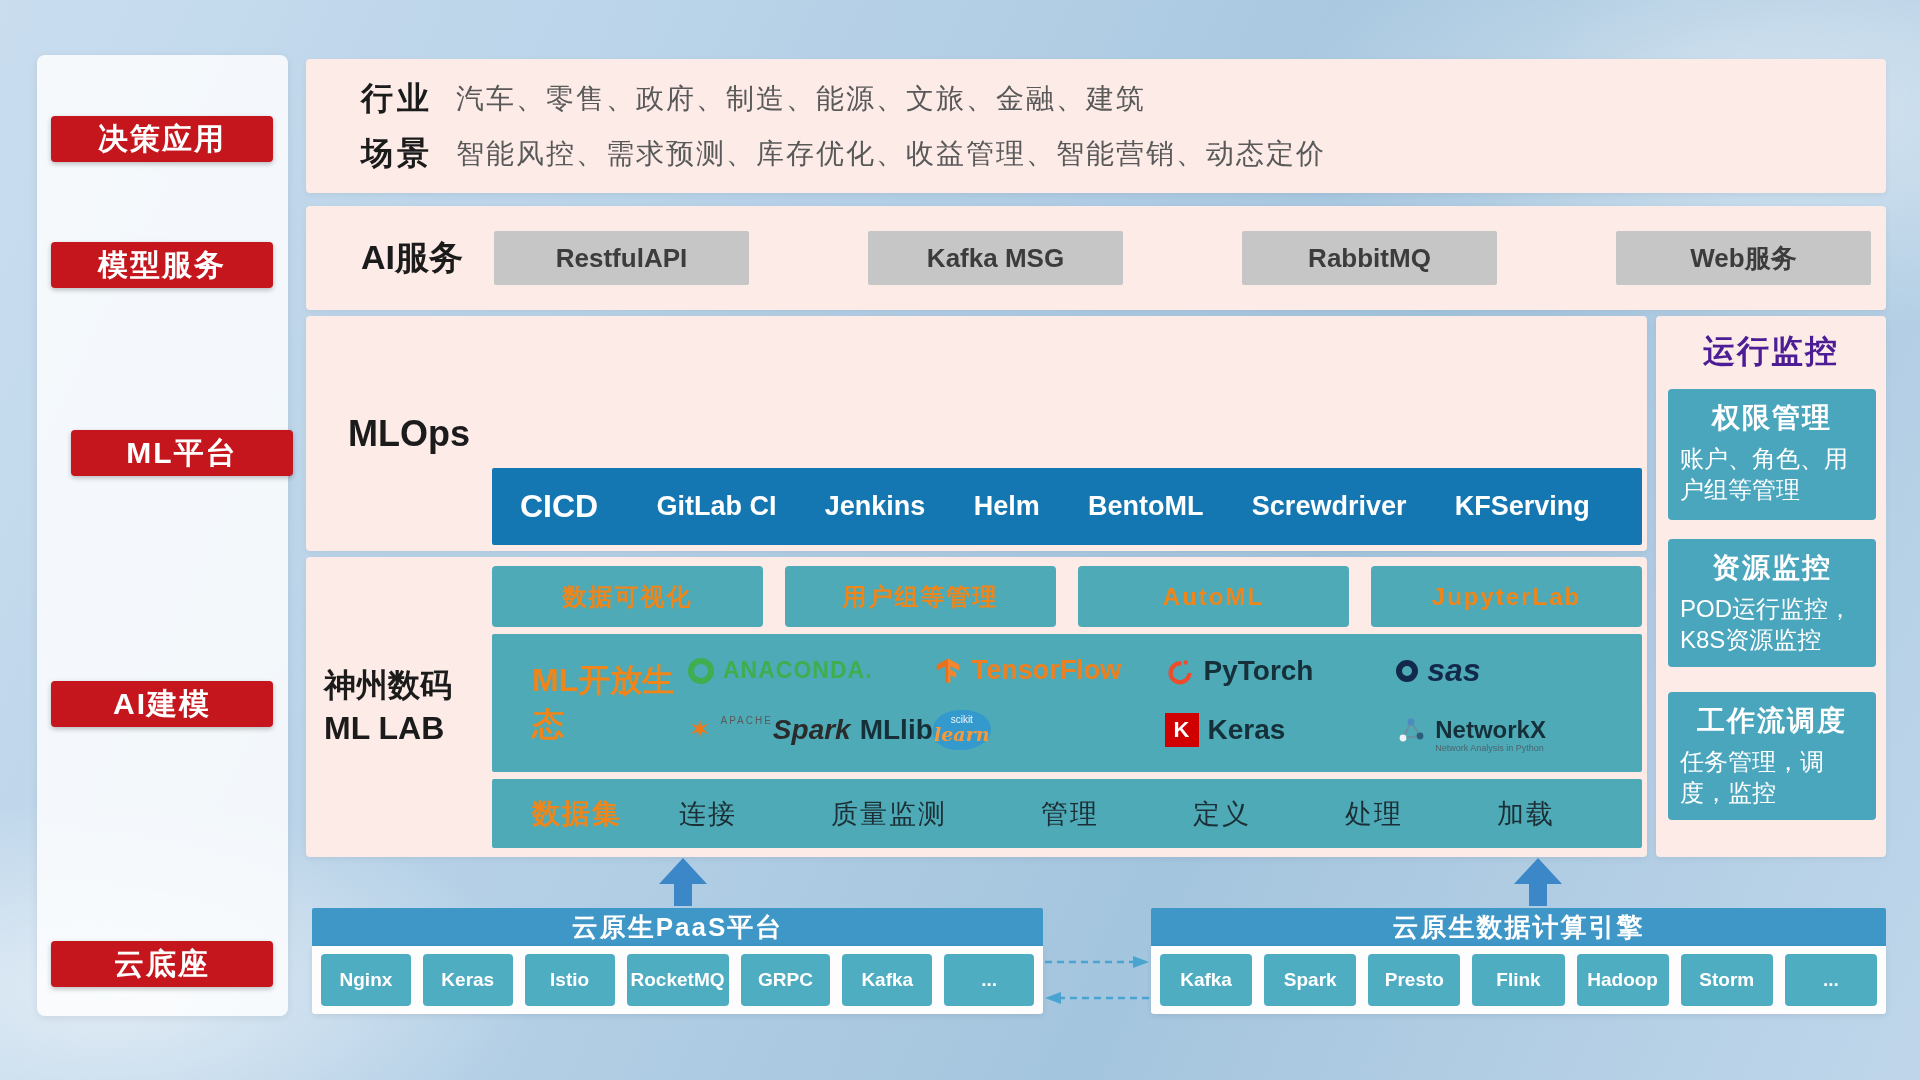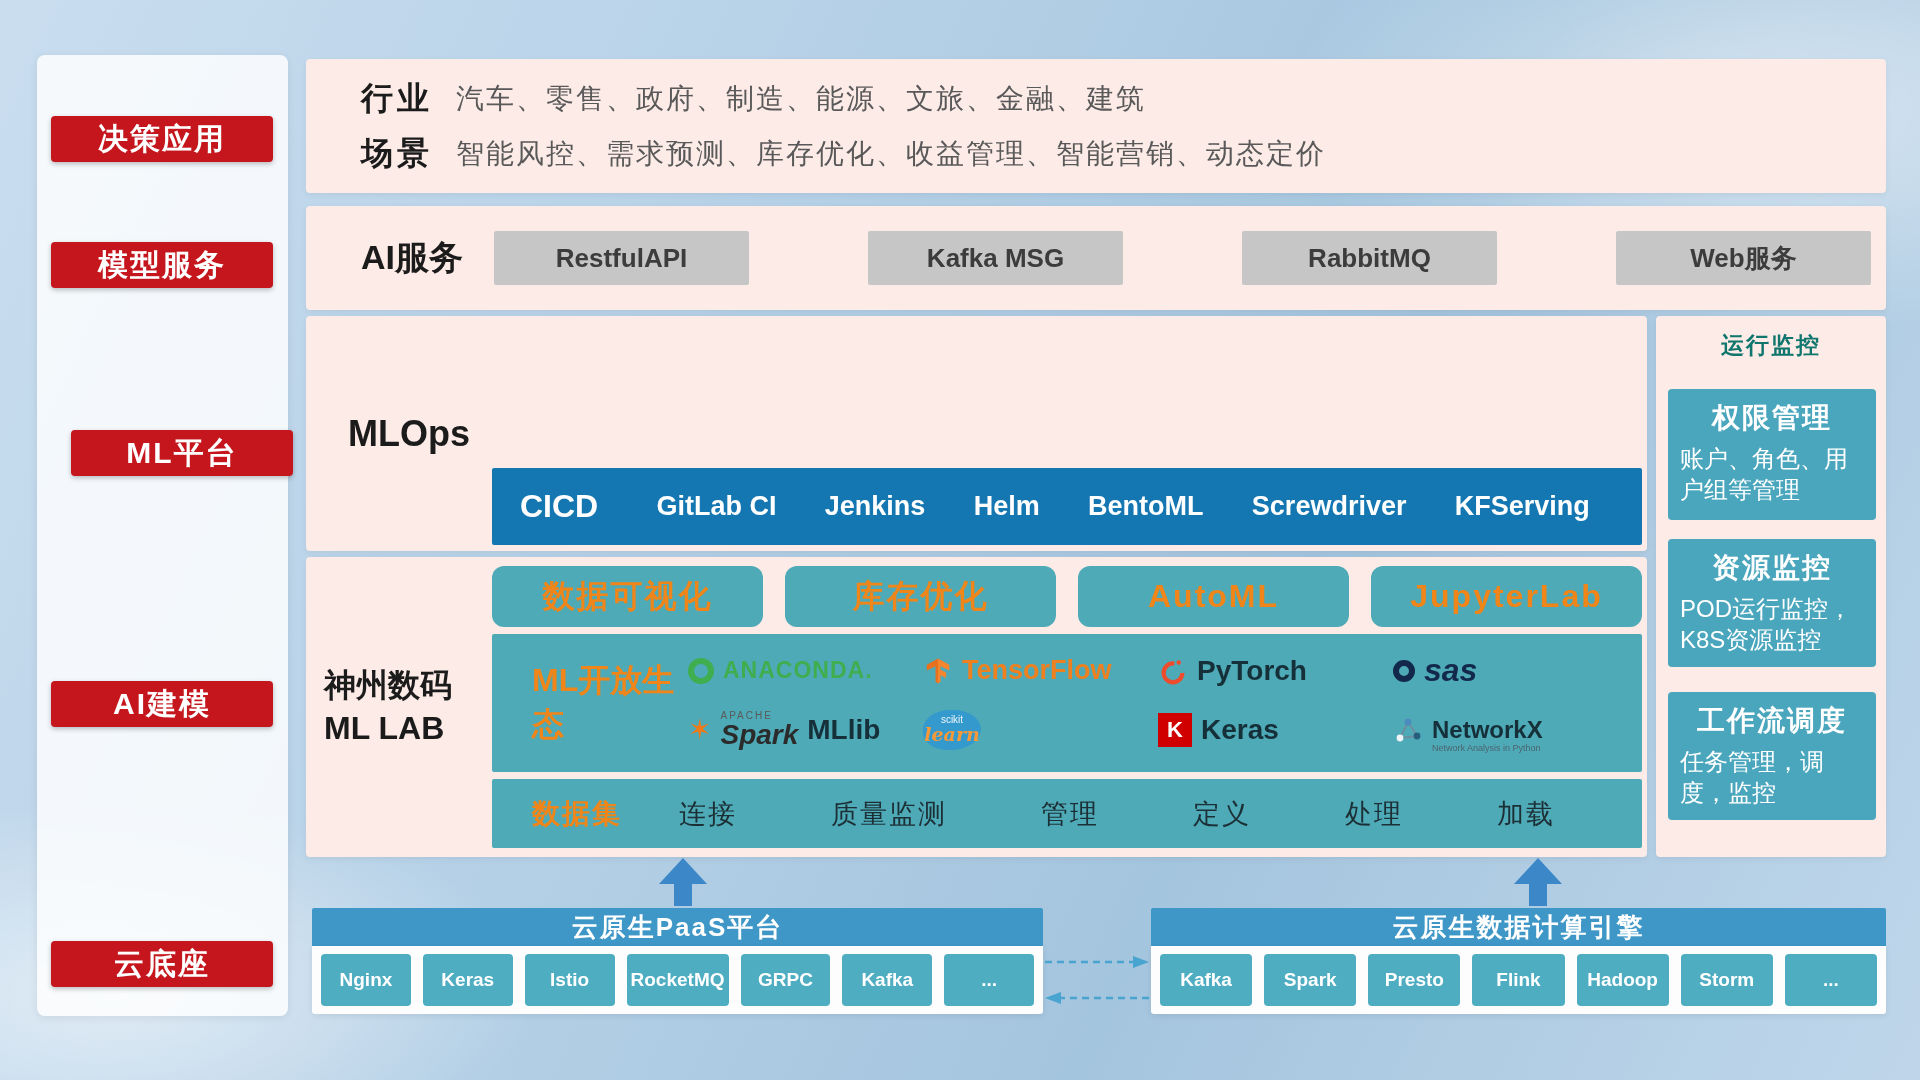--- a/index.html
+++ b/index.html
@@ -60,56 +60,56 @@
     border-radius:2px; color:#fff; display:flex; align-items:center; padding:0 28px; }
   .cicd-label { font-size:32px; font-weight:bold; margin-right:34px; }
   .cicd-tools { flex:1; display:flex; justify-content:space-around; align-items:center; }
   .cicd-tool { font-size:27px; font-weight:bold; }
   
   .mllab-band { left:306px; top:557px; width:1341px; height:300px; }
   .mllab-label { position:absolute; left:18px; top:0; width:168px; height:100%;
     display:flex; flex-direction:column; justify-content:center;
     font-size:32px; font-weight:bold; color:#1b1b1b; line-height:1.35; }
   .feature-row { position:absolute; left:186px; top:9px; width:1150px; height:61px; display:flex; gap:22px; }
-  .teal-btn { flex:1; background:#4daab6; border-radius:12px; display:flex; align-items:center; justify-content:center;
-    font-size:32px; font-weight:bold; color:#f08519; letter-spacing:2px; }
+  .teal-btn { flex:1; background:#4daab6; border-radius:4px; display:flex; align-items:center; justify-content:center;
+    font-size:24px; font-weight:bold; color:#f08519; letter-spacing:2px; }
   .eco-box { position:absolute; left:186px; top:77px; width:1150px; height:138px; background:#4daab6;
     border-radius:2px; display:flex; align-items:center; }
   .eco-label { width:196px; padding-left:40px; font-size:32px; font-weight:bold; color:#f08519; }
   .eco-grid { flex:1; display:grid; grid-template-columns:repeat(4,1fr); row-gap:16px; align-items:center;
     justify-items:start; padding-right:14px; }
   .logo { display:flex; align-items:center; gap:9px; color:#16303a; white-space:nowrap; }
   .ring { display:inline-block; width:26px; height:26px; border:6px solid #3eae4f; border-radius:50%; }
   .t-anaconda { font-size:23px; font-weight:bold; color:#3eae4f; letter-spacing:1px; }
   .t-tf { font-size:27px; font-weight:bold; color:#ef8020; }
   .t-dark { font-size:28px; font-weight:bold; color:#16303a; }
   .t-sas { font-size:32px; font-weight:bold; font-style:italic; color:#13294b; }
   .ring-sas { display:inline-block; width:22px; height:22px; border:6px solid #13294b; border-radius:50%; }
-  .spark-stack { display:flex; flex-direction:column; line-height:1; }
+  .spark-stack { display:flex; line-height:1; }
   .spark-prefix { font-size:10px; color:#5a5a5a; letter-spacing:2px; }
   .spark-name { font-size:28px; font-weight:bold; font-style:italic; color:#2b2b2b; }
   .spark-star { color:#ef7a1a; font-size:28px; font-weight:bold; }
   .skl-blob { width:58px; height:40px; background:#3499cd; border-radius:50% 50% 55% 45%;
     display:flex; flex-direction:column; align-items:center; justify-content:center; line-height:1; }
   .skl-small { font-size:10px; color:#eef6fb; }
   .skl-main { font-size:19px; font-weight:bold; font-style:italic; color:#f89939; font-family:"DejaVu Serif", serif; }
   .keras-sq { width:34px; height:34px; background:#d10000; color:#fff; font-size:22px; font-weight:bold;
     display:flex; align-items:center; justify-content:center; }
   .nx-stack { display:flex; flex-direction:column; line-height:1.1;margin-top:12px; }
   .nx-name { font-size:24px; font-weight:bold; color:#16303a; }
   .nx-sub { font-size:9px; color:#4d6570; }
   .dataset-bar { position:absolute; left:186px; top:222px; width:1150px; height:69px; background:#4daab6;
     border-radius:2px; display:flex; align-items:center; padding:0 40px; }
   .ds-label { font-size:28px; font-weight:bold; color:#f08519; letter-spacing:2px; margin-right:10px; }
   .ds-items { flex:1; display:flex; justify-content:space-around; }
   .ds-item { font-size:27px; color:#1d2f36; letter-spacing:2px; }
   
   .monitor-panel { left:1656px; top:316px; width:230px; height:541px; }
-  .mon-title { position:absolute; top:14px; width:100%; text-align:center; font-size:23px; font-weight:bold;
-    color:#0f766e; letter-spacing:2px; }
+  .mon-title { position:absolute; top:14px; width:100%; text-align:center; font-size:32px; font-weight:bold;
+    color:#4c1d95; letter-spacing:2px; }
   .mon-card { position:absolute; left:12px; width:208px; background:#4aa6bd; border-radius:4px;
     color:#fff; padding:10px 12px; }
   .mon-card .mc-title { text-align:center; font-size:28px; font-weight:bold; margin-bottom:6px; letter-spacing:2px; }
   .mon-card .mc-desc { font-size:24px; line-height:1.3; }
   
   .cloud-header { position:absolute; height:38px; background:#3e97c6; color:#fff; font-size:26px; font-weight:bold;
     display:flex; align-items:center; justify-content:center; border-radius:2px 2px 0 0; letter-spacing:2px; }
   .cloud-body { position:absolute; background:#fdfdfd; display:flex; align-items:center; gap:12px;
     padding:0 9px; border-radius:0 0 3px 3px; box-shadow:0 2px 6px rgba(0,0,0,.08); }
   .chip { flex:1; height:52px; background:#4fadc2; color:#fff; font-size:19px; font-weight:bold;
@@ -170,21 +170,21 @@
     </div>
   </div>
 
   <div class="band mllab-band">
     <div class="mllab-label">
       <span>神州数码</span>
       <span>ML LAB</span>
     </div>
     <div class="feature-row">
       <div class="teal-btn">数据可视化</div>
-      <div class="teal-btn">库存优化</div>
+      <div class="teal-btn">用户组等管理</div>
       <div class="teal-btn">AutoML</div>
       <div class="teal-btn">JupyterLab</div>
     </div>
     <div class="eco-box">
       <div class="eco-label">ML开放生态</div>
       <div class="eco-grid">
         <span class="logo">
           <span class="ring"></span>
           <span class="t-anaconda">ANACONDA.</span>
         </span>

